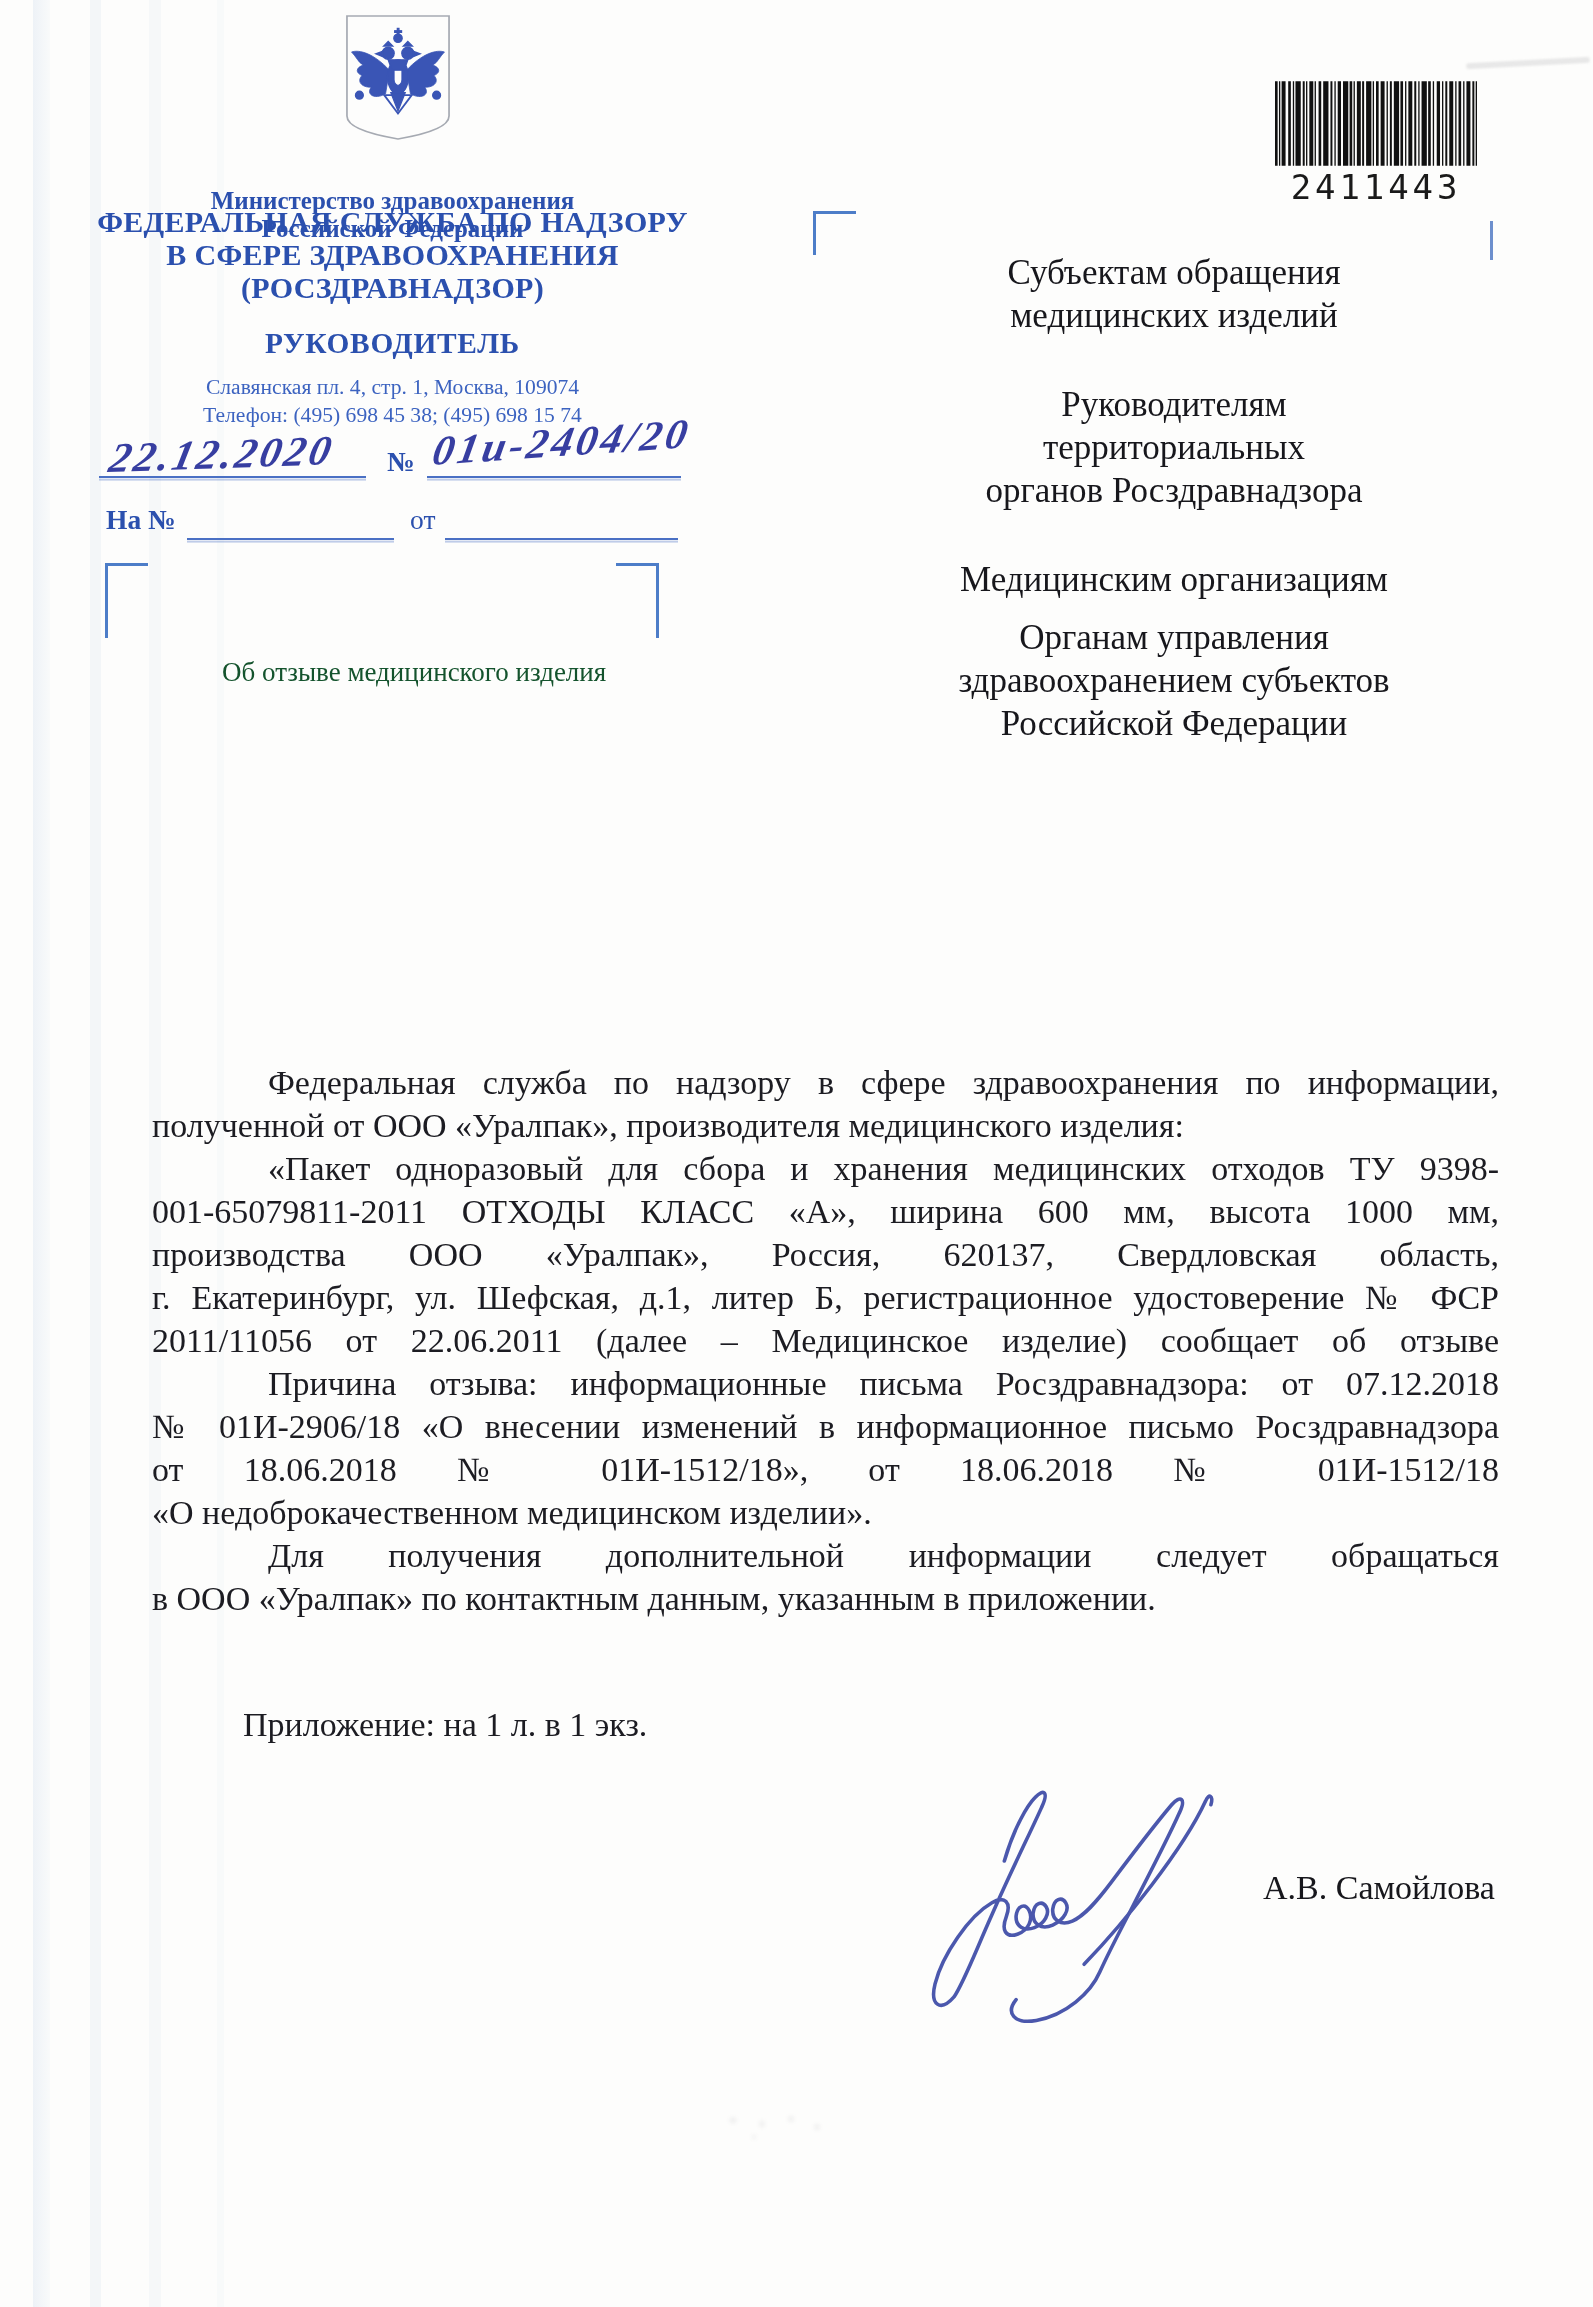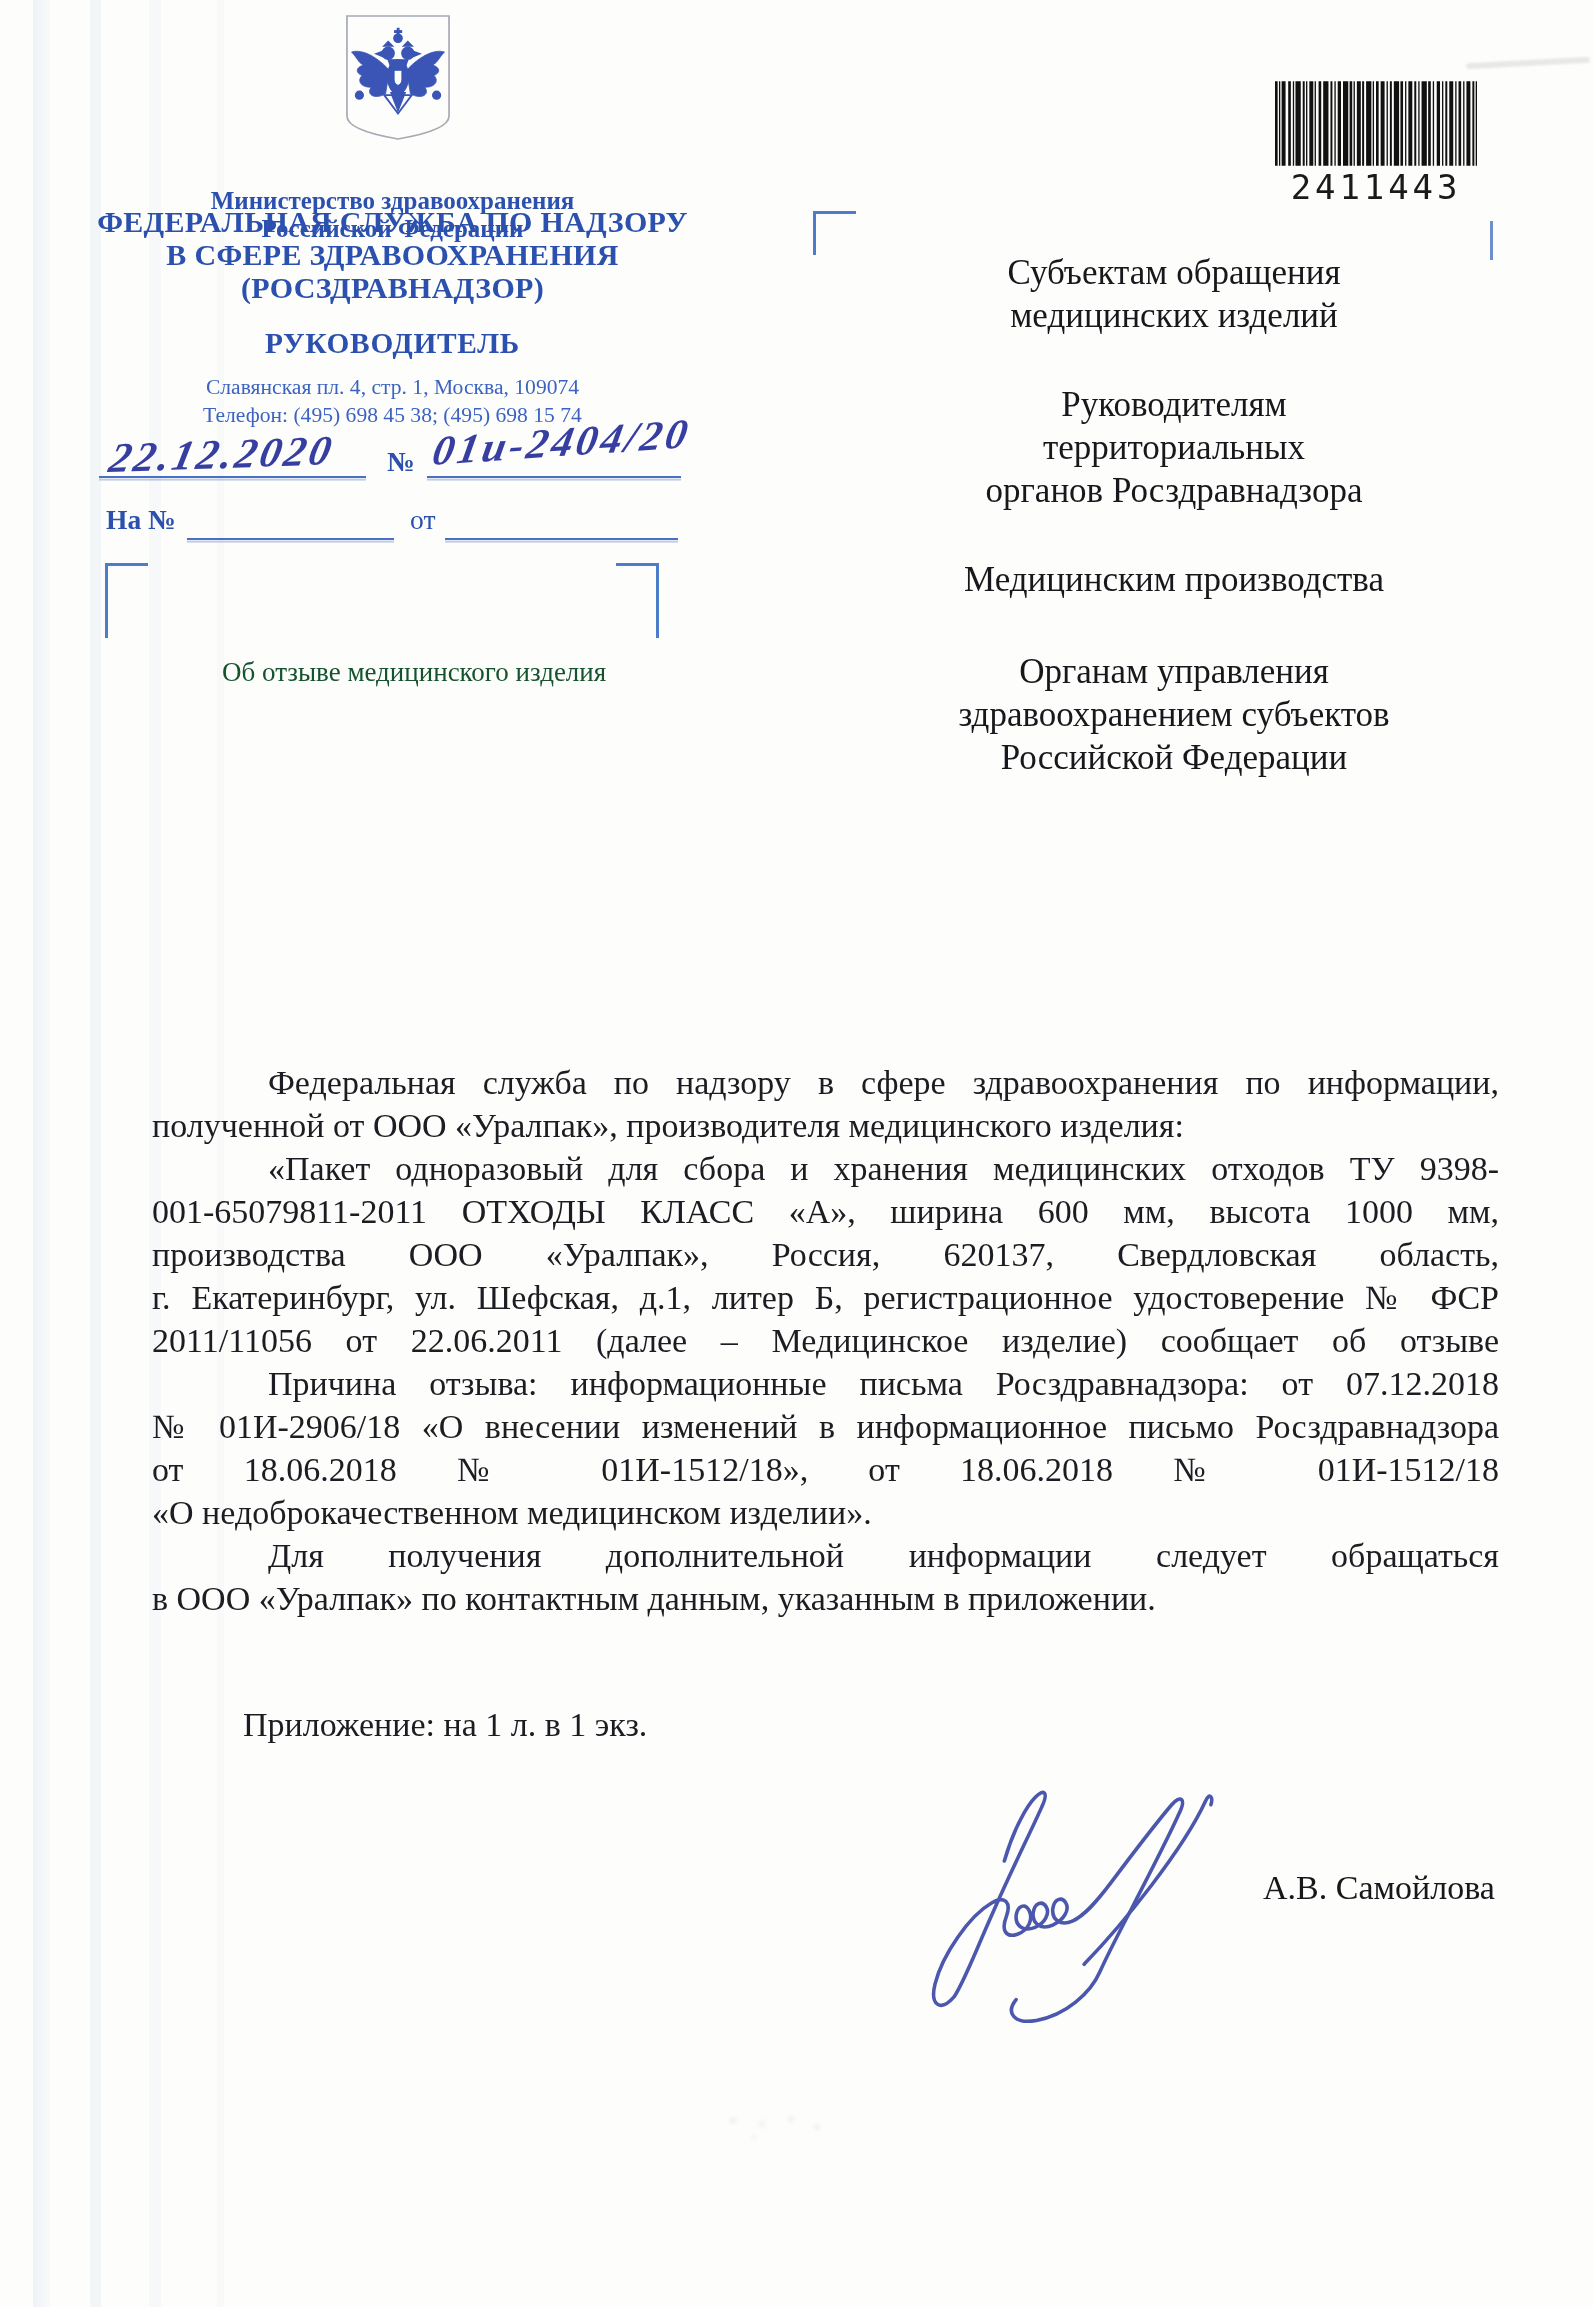--- a/index.html
+++ b/index.html
@@ -200,23 +200,23 @@
   <div class="abs addressee" style="top:251px;">
     <div>Субъектам обращения</div>
     <div>медицинских изделий</div>
   </div>
   <div class="abs addressee" style="top:383px;">
     <div>Руководителям</div>
     <div>территориальных</div>
     <div>органов Росздравнадзора</div>
   </div>
   <div class="abs addressee" style="top:558px;">
-    <div>Медицинским производства</div>
-  </div>
-  <div class="abs addressee" style="top:650px;text-align:center;">
+    <div>Медицинским организациям</div>
+  </div>
+  <div class="abs addressee" style="top:616px;text-align:center;">
     <div>Органам управления</div>
     <div>здравоохранением субъектов</div>
     <div>Российской Федерации</div>
   </div>
 
   <div class="abs doc-body">
     <div class="bl ind">Федеральная служба по надзору в сфере здравоохранения по информации,</div>
     <div class="bl pl">полученной от ООО «Уралпак», производителя медицинского изделия:</div>
     <div class="bl ind">«Пакет одноразовый для сбора и хранения медицинских отходов ТУ 9398-</div>
     <div class="bl">001-65079811-2011 ОТХОДЫ КЛАСС «А», ширина 600 мм, высота 1000 мм,</div>

